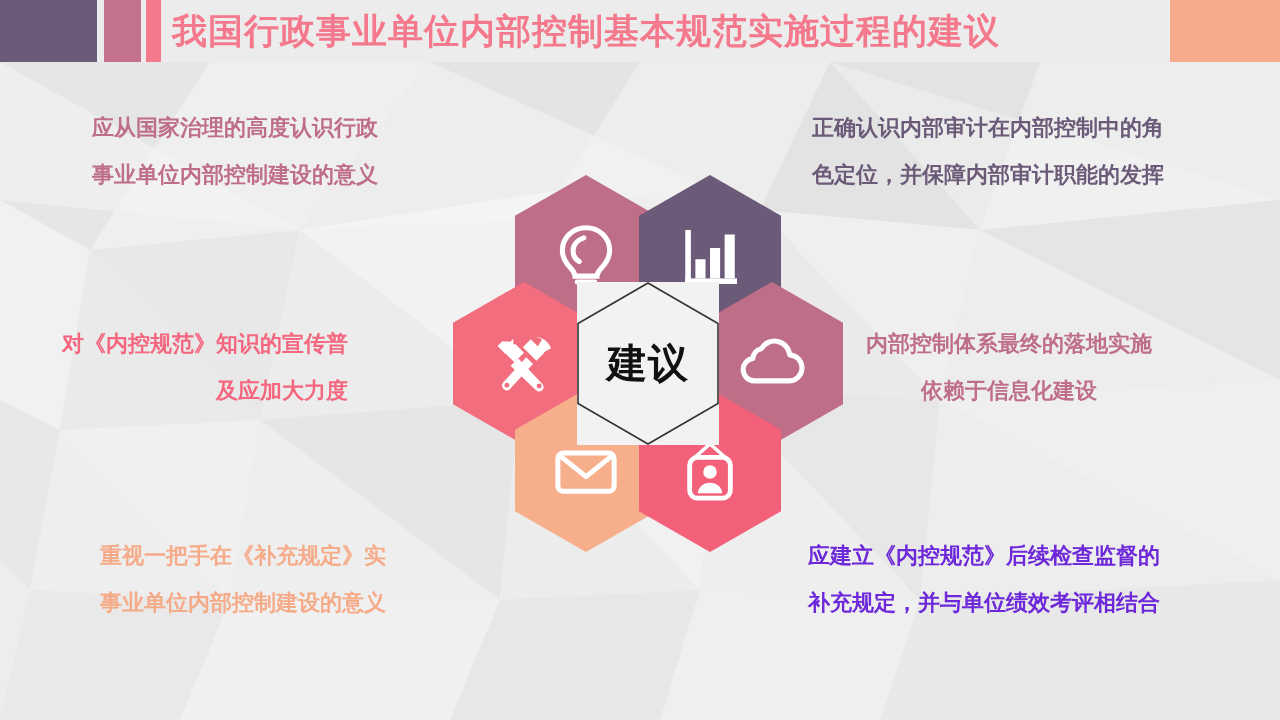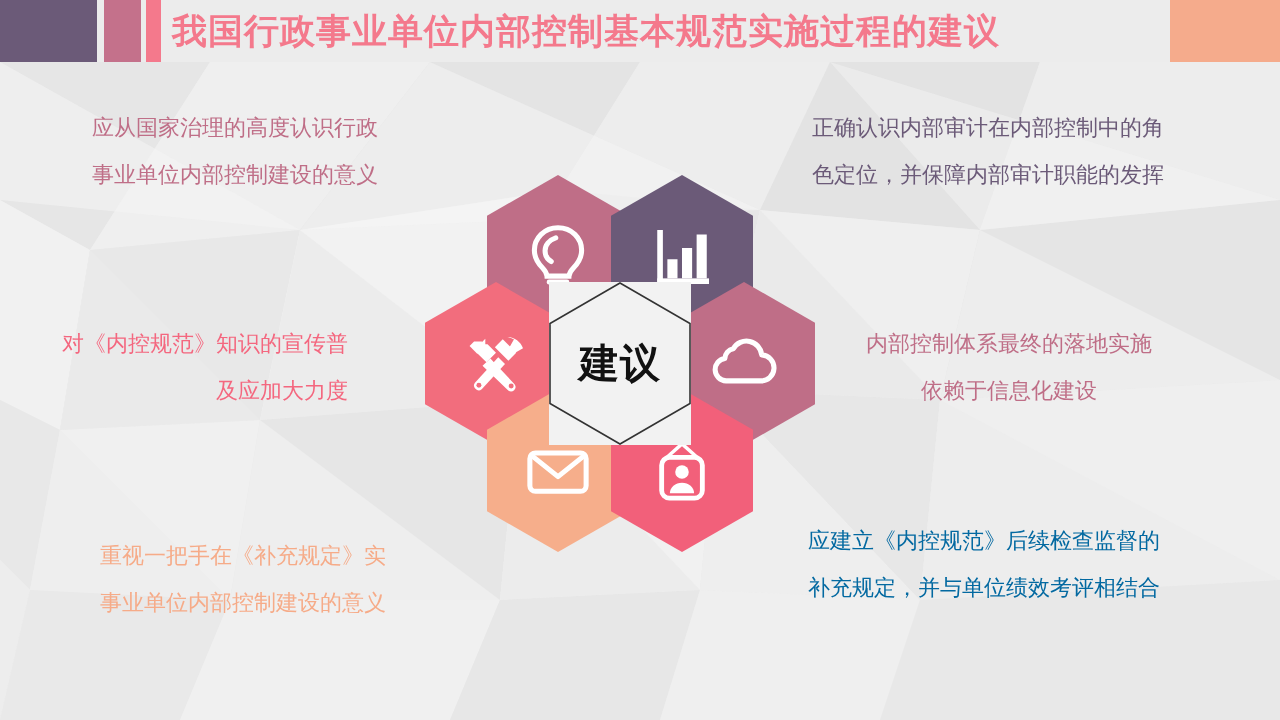--- a/index.html
+++ b/index.html
@@ -44,21 +44,21 @@
   #hex-cluster {
     position:absolute;
     left:415px; top:175px;
     width:370px; height:360px;
     z-index:3;
   }
   .hex {
     position:absolute;
     width:142px; height:163px;
     clip-path:polygon(50% 0%,100% 25%,100% 75%,50% 100%,0% 75%,0% 25%);
-    display:flex; align-items:center; justify-content:center;
+    display:flex; align-items:center; justify-content:center;margin-left:28px;
   }
   #hex-bulb   { left:72px;  top:0px;   background:#bf6e87; }
   #hex-chart  { left:196px; top:0px;   background:#6b5a78; }
   #hex-tools  { left:10px;  top:107px; background:#f26d7d; }
   #hex-cloud  { left:258px; top:107px; background:#bf6e87; }
   #hex-mail   { left:72px;  top:214px; background:#f6ae8b; }
   #hex-badge  { left:196px; top:214px; background:#f2607a; }
   #hex-center {
     left:134px; top:107px;
     z-index:4;
@@ -71,31 +71,31 @@
     font-size:40px; font-weight:bold;
     color:#111; letter-spacing:1px;
   }
   .hex-icon { width:72px; height:72px; display:block; }
   .hex-icon-sm { width:62px; height:62px; display:block; }
   
   .side-text {
     position:absolute;
     z-index:4;
     font-size:22px;
-    font-weight:normal;
+    font-weight:bold;
     line-height:47px;
     white-space:nowrap;
   }
   .side-text .ln { display:block; }
   #txt-tl { left:92px;  top:104px; color:#bf6e87; text-align:left; }
   #txt-tr { left:812px; top:104px; color:#6b5a78; text-align:center; }
   #txt-ml { left:62px;  top:320px; color:#f4677f; text-align:left; }
   #txt-mr { left:866px; top:320px; color:#bf6e87; text-align:center; }
   #txt-bl { left:100px; top:532px; color:#f6ab88; text-align:left; }
-  #txt-br { left:808px; top:517px; color:#0369a1; text-align:center; }
+  #txt-br { left:808px; top:532px; color:#6d28d9; text-align:center; }
   #txt-tl .ln:nth-child(2),
   #txt-ml .ln:nth-child(2),
   #txt-bl .ln:nth-child(2) { text-align:right; }
 </style>
 </head>
 <body>
 
 <div id="slide">
 
   <svg id="bg-poly" viewBox="0 0 1280 720" preserveAspectRatio="none">

